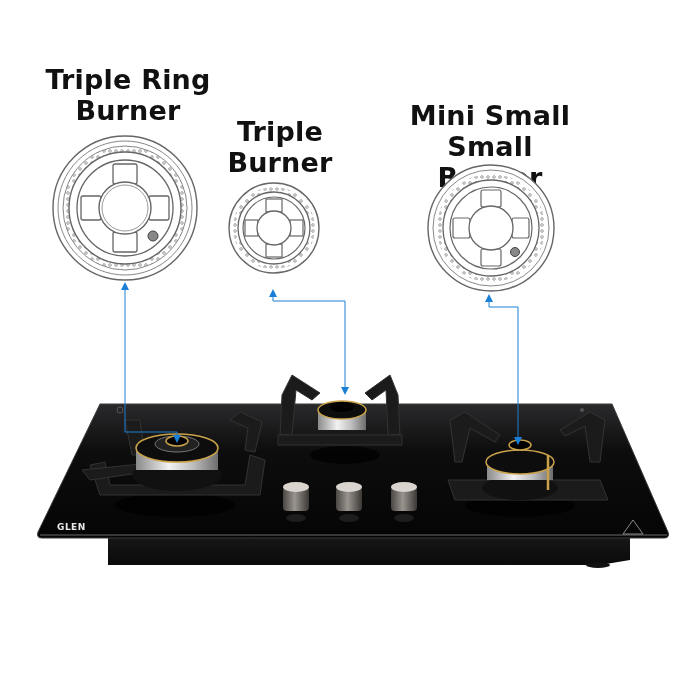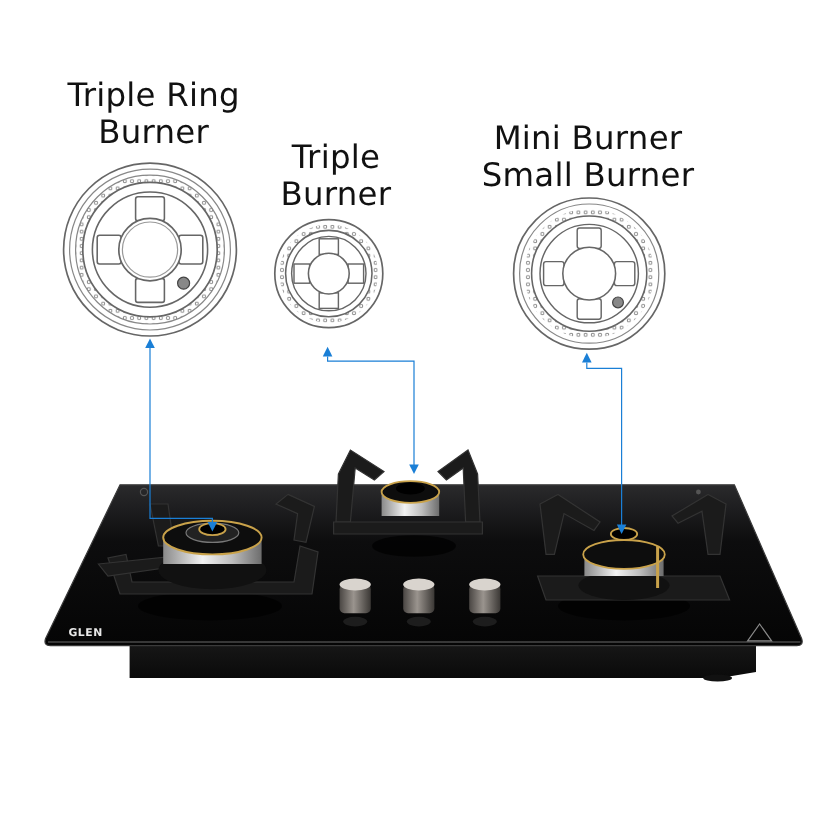--- a/index.html
+++ b/index.html
@@ -1,33 +1,33 @@
 <!DOCTYPE html>
 <html><head>
 <meta charset="utf-8">
 <style>
   html, body { margin:0; padding:0; background:#ffffff; }
   body { width:700px; height:700px; position:relative; overflow:hidden; font-family:"DejaVu Sans", sans-serif; }
-  .label { position:absolute; text-align:center; color:#111; font-size:27px; line-height:31px; font-weight:400; letter-spacing:0.2px; }
+  .label { position:absolute; text-align:center; color:#111; font-size:27px; line-height:31px; font-weight:700; letter-spacing:0.2px; }
   .label span { display:block; }
   svg.stage { position:absolute; left:0; top:0; }
 </style>
 </head>
 <body>
 
 <div class="label" style="left:28px; top:64px; width:200px;">
   <span>Triple Ring</span>
   <span>Burner</span>
 </div>
 <div class="label" style="left:210px; top:116px; width:140px;">
   <span>Triple</span>
   <span>Burner</span>
 </div>
 <div class="label" style="left:395px; top:100px; width:190px;">
-  <span>Mini Burner</span>
+  <span>Mini Small</span>
   <span>Small Burner</span>
 </div>
 
 <svg class="stage" width="700" height="700" viewBox="0 0 700 700">
   <defs>
     <pattern id="beads" width="6" height="6" patternUnits="userSpaceOnUse">
       <circle cx="3" cy="3" r="1.3" fill="none" stroke="#777" stroke-width="0.8"></circle>
     </pattern>
     <linearGradient id="glassG" x1="0" y1="0" x2="0" y2="1">
       <stop offset="0" stop-color="#2a2a2c"></stop>

